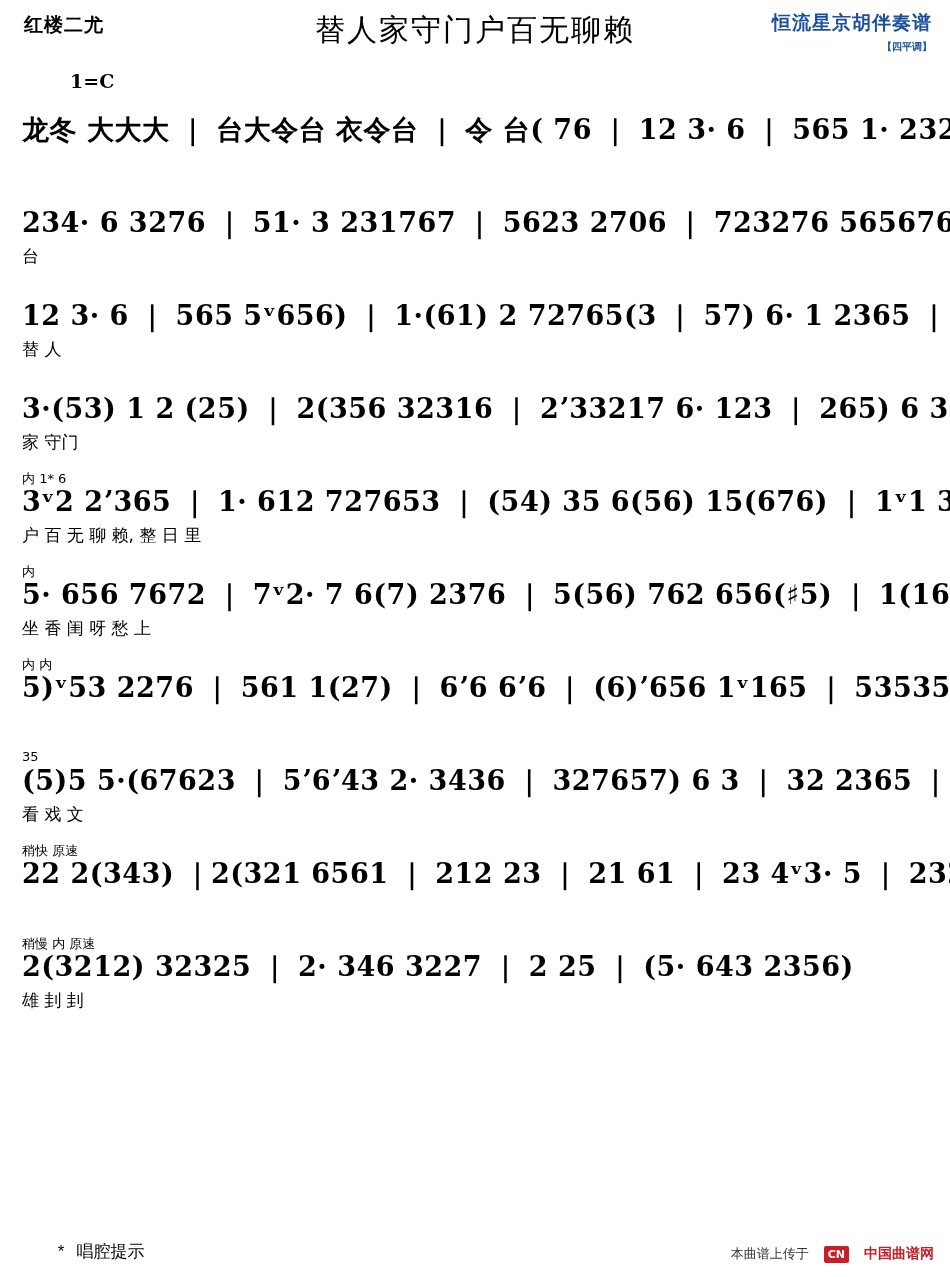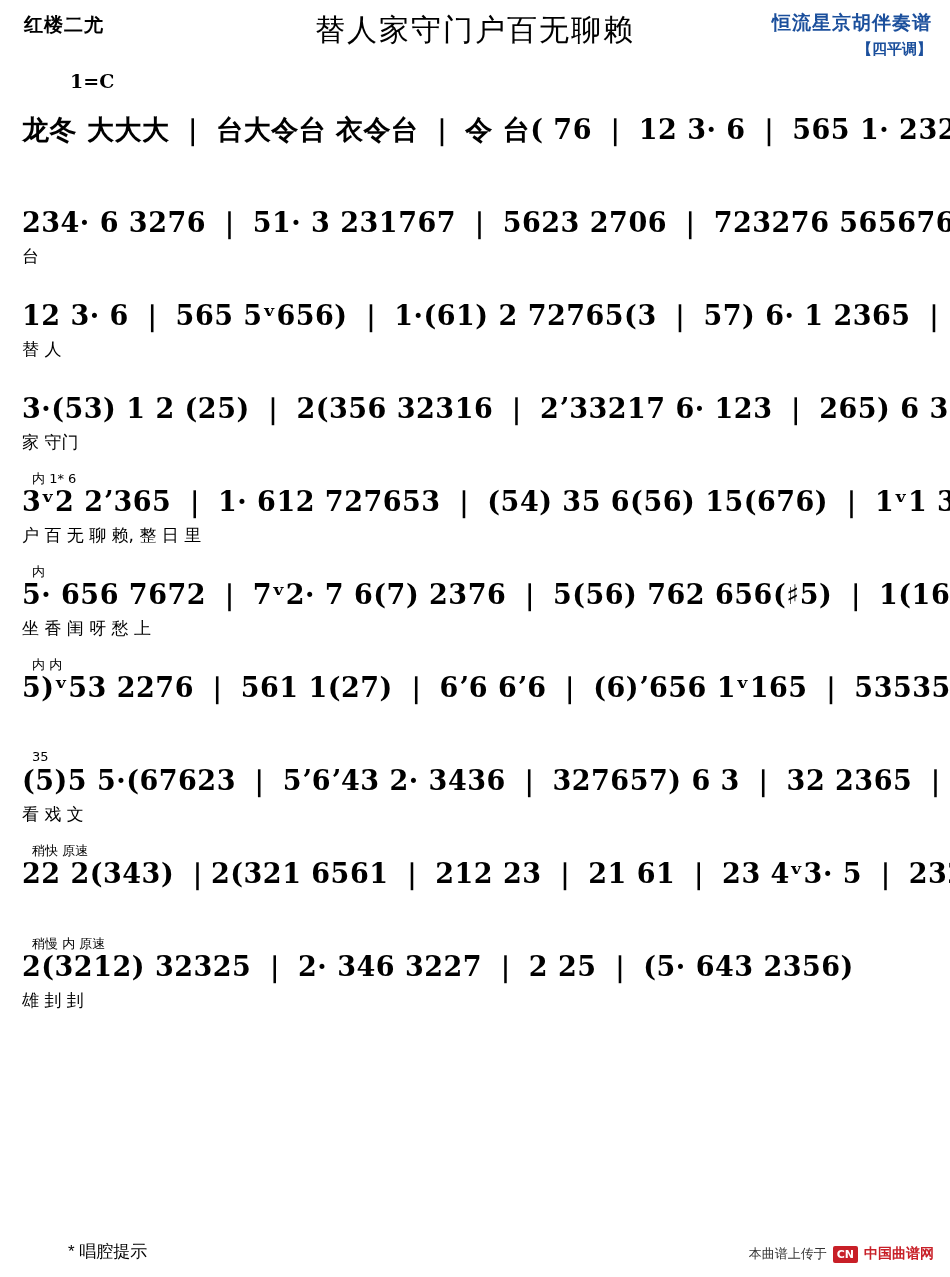--- a/index.html
+++ b/index.html
@@ -56,21 +56,21 @@
     text-align: right;
     margin-left: 24px;
   }
   .hdr-right .r1 {
     font-size: 19px;
     font-weight: bold;
     color: #1b4f9c;
     letter-spacing: 1px;
   }
   .hdr-right .r2 {
-    font-size: 15px;
+    font-size: 10px;
     font-weight: bold;
     color: #1b4f9c;
     margin-top: 4px;
   }
   .keysig {
     position: absolute;
     left: 70px;
     top: 70px;
     font-size: 19px;
     font-weight: bold;
@@ -111,47 +111,46 @@
     white-space: nowrap;
   }
   .marks {
     position: absolute;
     left: 22px;
     top: -6px;
     width: 908px;
     font-family: "DejaVu Sans", sans-serif;
     font-size: 13px;
     white-space: nowrap;
-    margin-left: 10px;
   }
 
   
   .footer {
     position: absolute;
     left: 0;
     bottom: 8px;
     width: 950px;
     height: 40px;
   }
   .foot-note {
     position: absolute;
-    left: 68px;
+    left: 56px;
     bottom: 6px;
     font-size: 17px;
-    font-family: Liberation Sans, sans-serif;
+    font-family: Liberation Mono, monospace;
   }
   .foot-right {
     position: absolute;
     right: 16px;
     bottom: 6px;
     font-size: 13px;
     color: #333;
     display: flex;
     align-items: center;
-    gap: 6px;
+    gap: 15px;
   }
   .foot-logo {
     display: inline-block;
     background: #c81f27;
     color: #fff;
     font-size: 11px;
     font-weight: bold;
     padding: 2px 4px;
     border-radius: 2px;
   }

